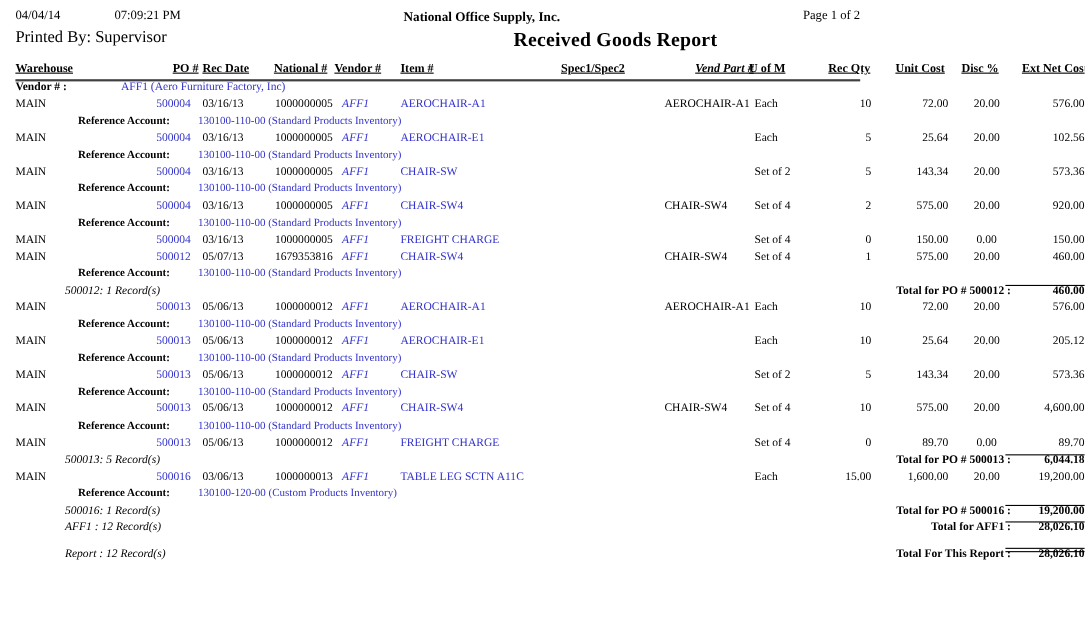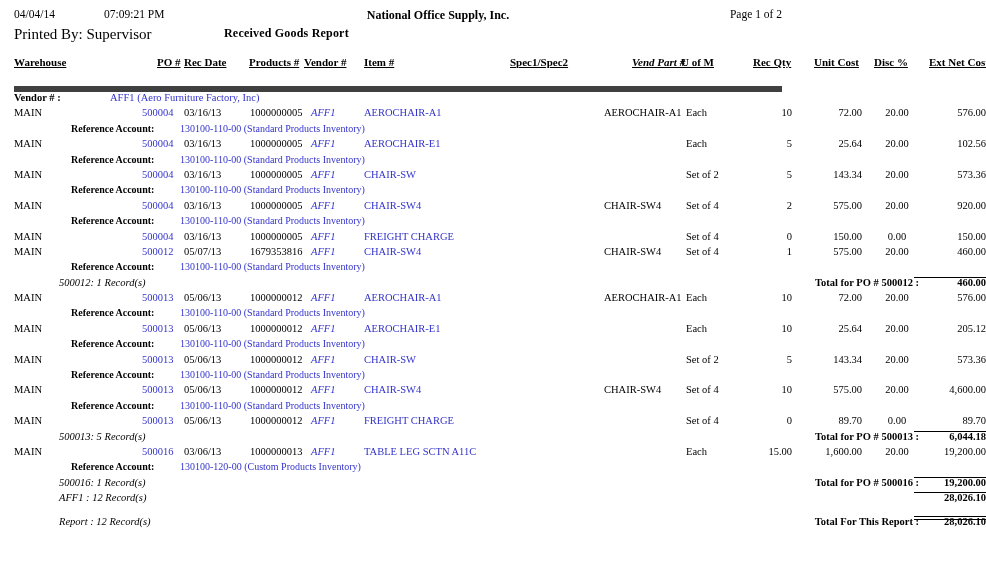--- a/index.html
+++ b/index.html
@@ -50,37 +50,37 @@
     display: flex;
     align-items: flex-start;
     margin-top: 3px;
   }
   .hdr-printedby {
     width: 210px;
     font-size: 15px;
   }
   .hdr-title {
     flex: 1;
-    text-align: left;
-    font-weight: bold;
-    font-size: 12px;
+    text-align: right;
+    font-weight: bold;
+    font-size: 18px;
     letter-spacing: 0.2px;
   }
   .hdr-spacer { width: 130px; }
 
   
   .tbl {
     margin: 10px 14px 0 14px;
     position: relative;
   }
   .colhdr {
     position: relative;
     height: 15px;
-    border-bottom: 6px solid #404040;
-    padding-bottom: 15px;
+    border-bottom: 2px solid #404040;
+    padding-bottom: 1px;
   }
   .colhdr span {
     position: absolute;
     font-weight: bold;
     font-size: 11px;
     text-decoration: underline;
     white-space: nowrap;
   }
   .rows { position: relative; }
   .r {
@@ -190,21 +190,21 @@
       <div class="hdr-title">Received Goods Report</div>
       <div class="hdr-spacer"></div>
     </div>
   </div>
 
   <div class="tbl">
     <div class="colhdr">
       <span class="h-wh">Warehouse</span>
       <span class="h-po">PO #</span>
       <span class="h-recd">Rec Date</span>
-      <span class="h-rcpt">Products #</span>
+      <span class="h-rcpt">National #</span>
       <span class="h-vend">Vendor #</span>
       <span class="h-item">Item #</span>
       <span class="h-spec">Spec1/Spec2</span>
       <span class="h-vpart">Vend Part #</span>
       <span class="h-uom">U of M</span>
       <span class="h-recqty">Rec Qty</span>
       <span class="h-unit">Unit Cost</span>
       <span class="h-disc">Disc %</span>
       <span class="h-ext">Ext Net Cost</span>
     </div>
@@ -448,20 +448,21 @@
           <span class="refacct-val blue">130100-120-00 (Custom Products Inventory)</span>
         </div>
         <div class="r">
           <span class="count-lbl">500016: 1 Record(s)</span>
           <span class="total-lbl">Total for PO # 500016 :</span>
           <div class="rule-single"></div>
           <span class="total-val">19,200.00</span>
         </div>
         <div class="r">
           <span class="count-lbl" style="font-style: italic;">AFF1 : 12 Record(s)</span>
+          <span class="total-lbl">Total for AFF1 :</span>
           <div class="rule-single"></div>
           <span class="total-val">28,026.10</span>
         </div>
         <div class="r" style="margin-top: 8px;">
           <span class="count-lbl" style="font-style: italic;">Report : 12 Record(s)</span>
           <span class="total-lbl">Total For This Report :</span>
           <div class="rule-double"></div>
           <span class="total-val">28,026.10</span>
         </div>
       </div>

